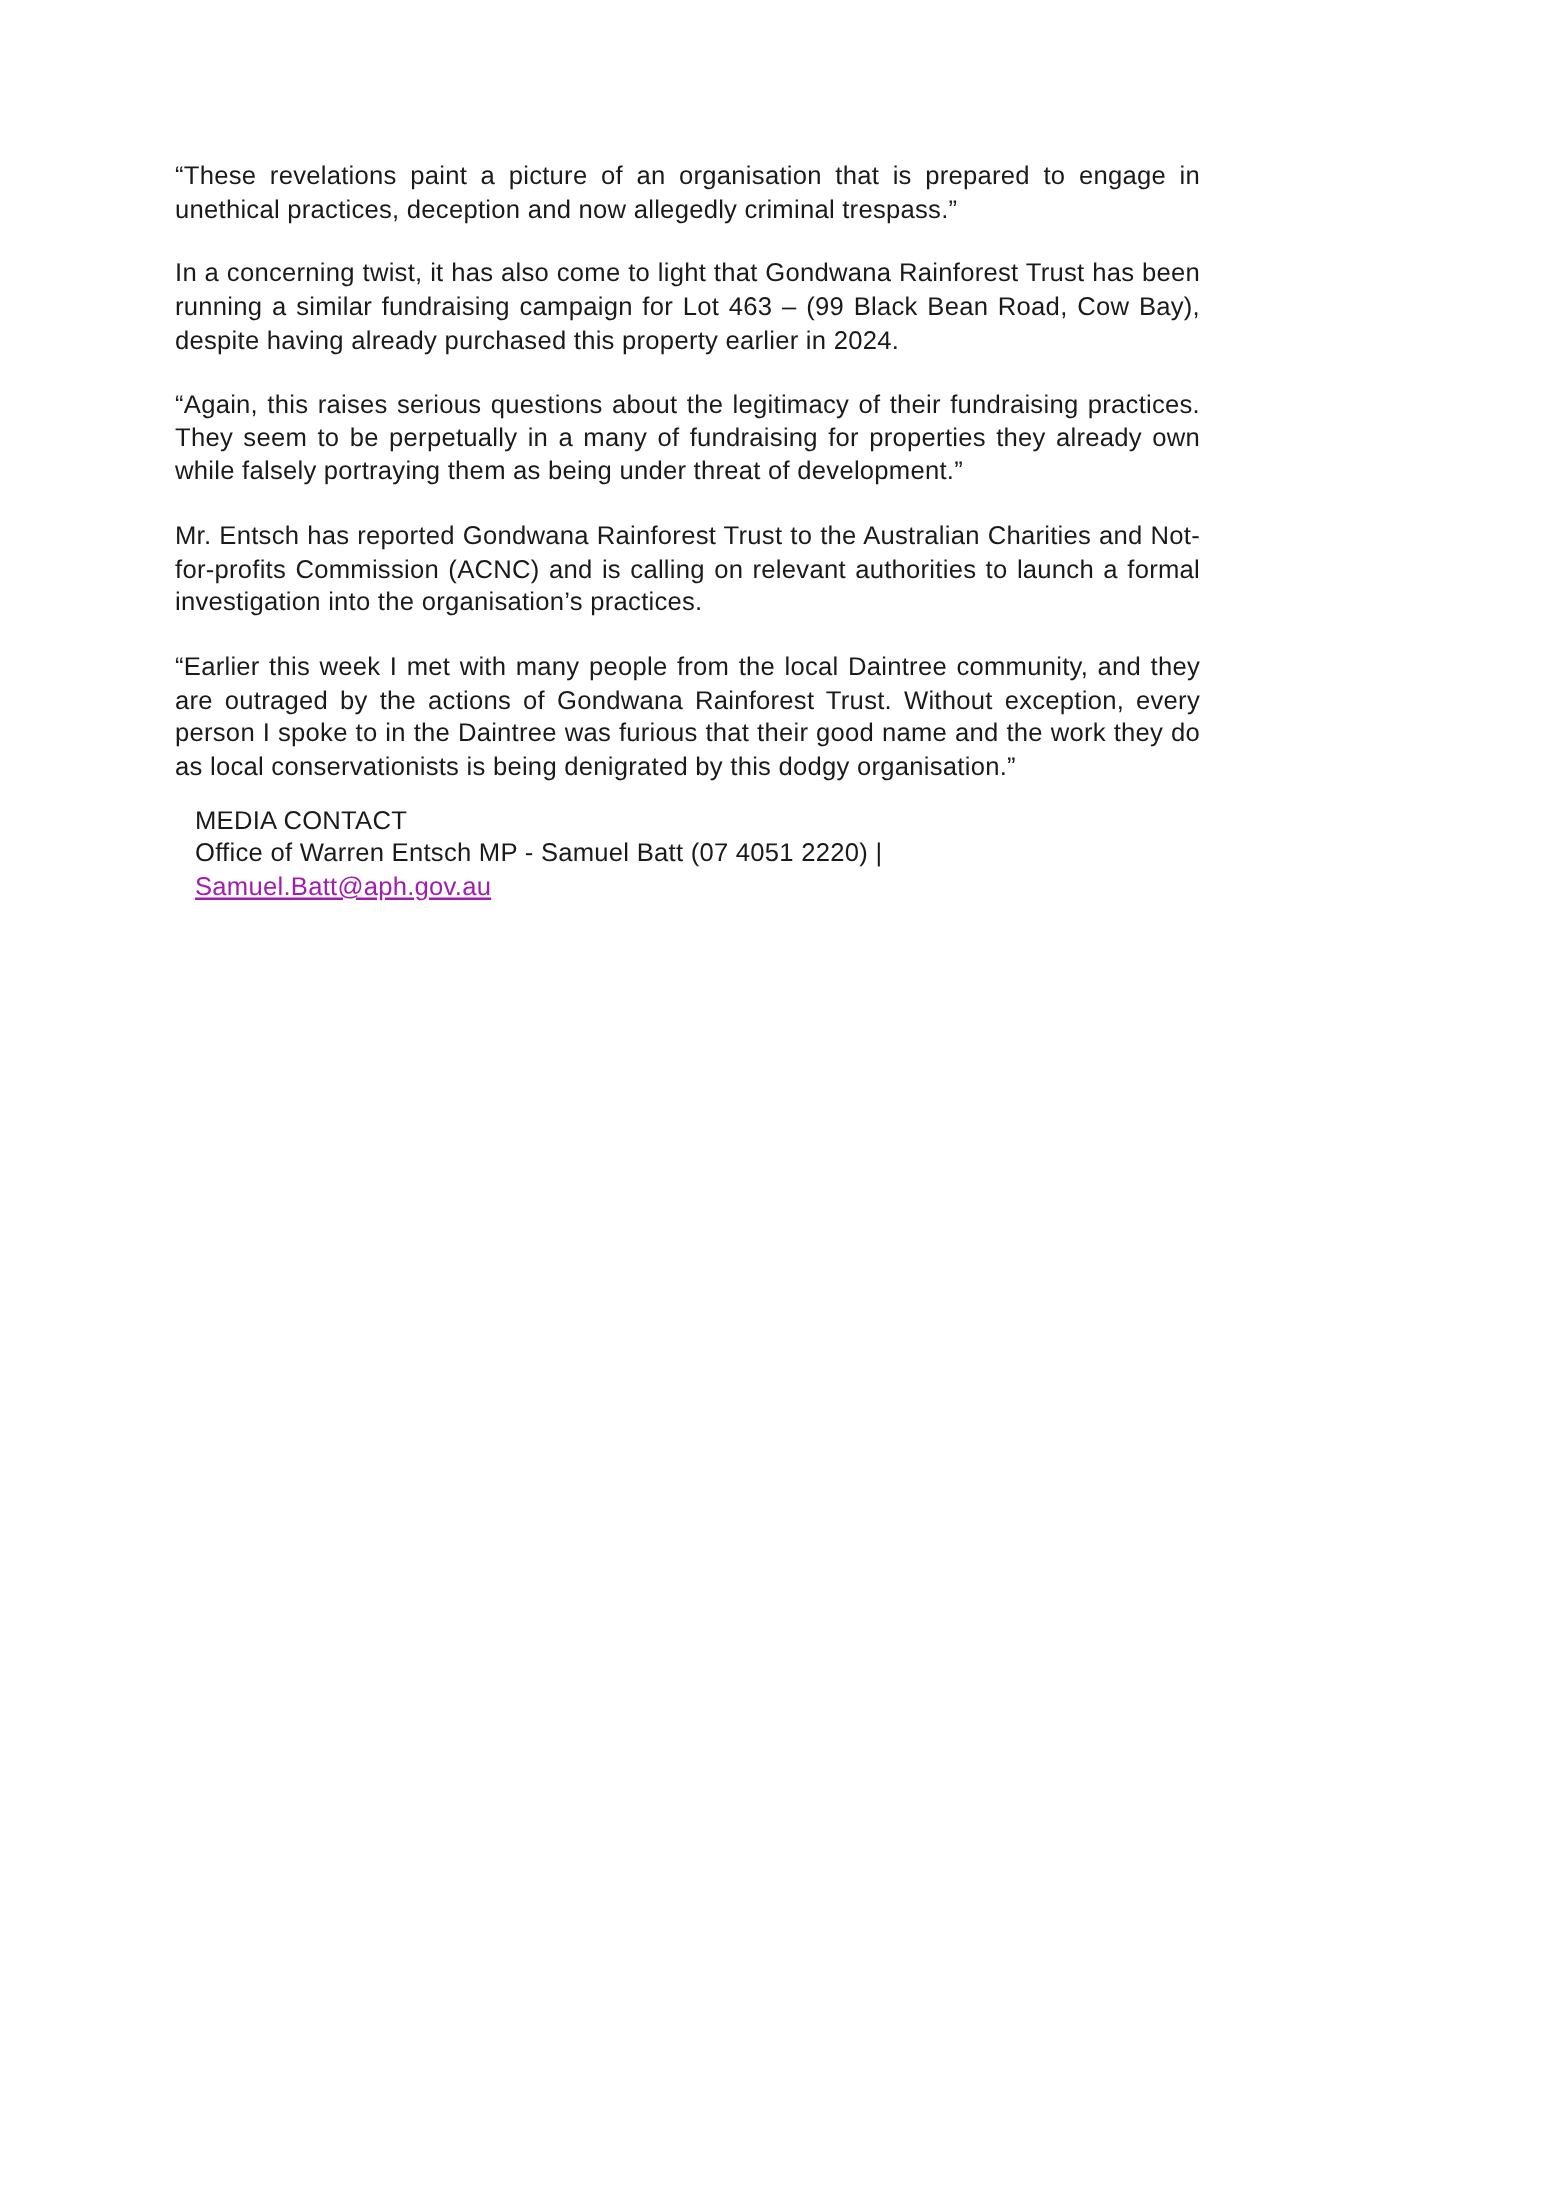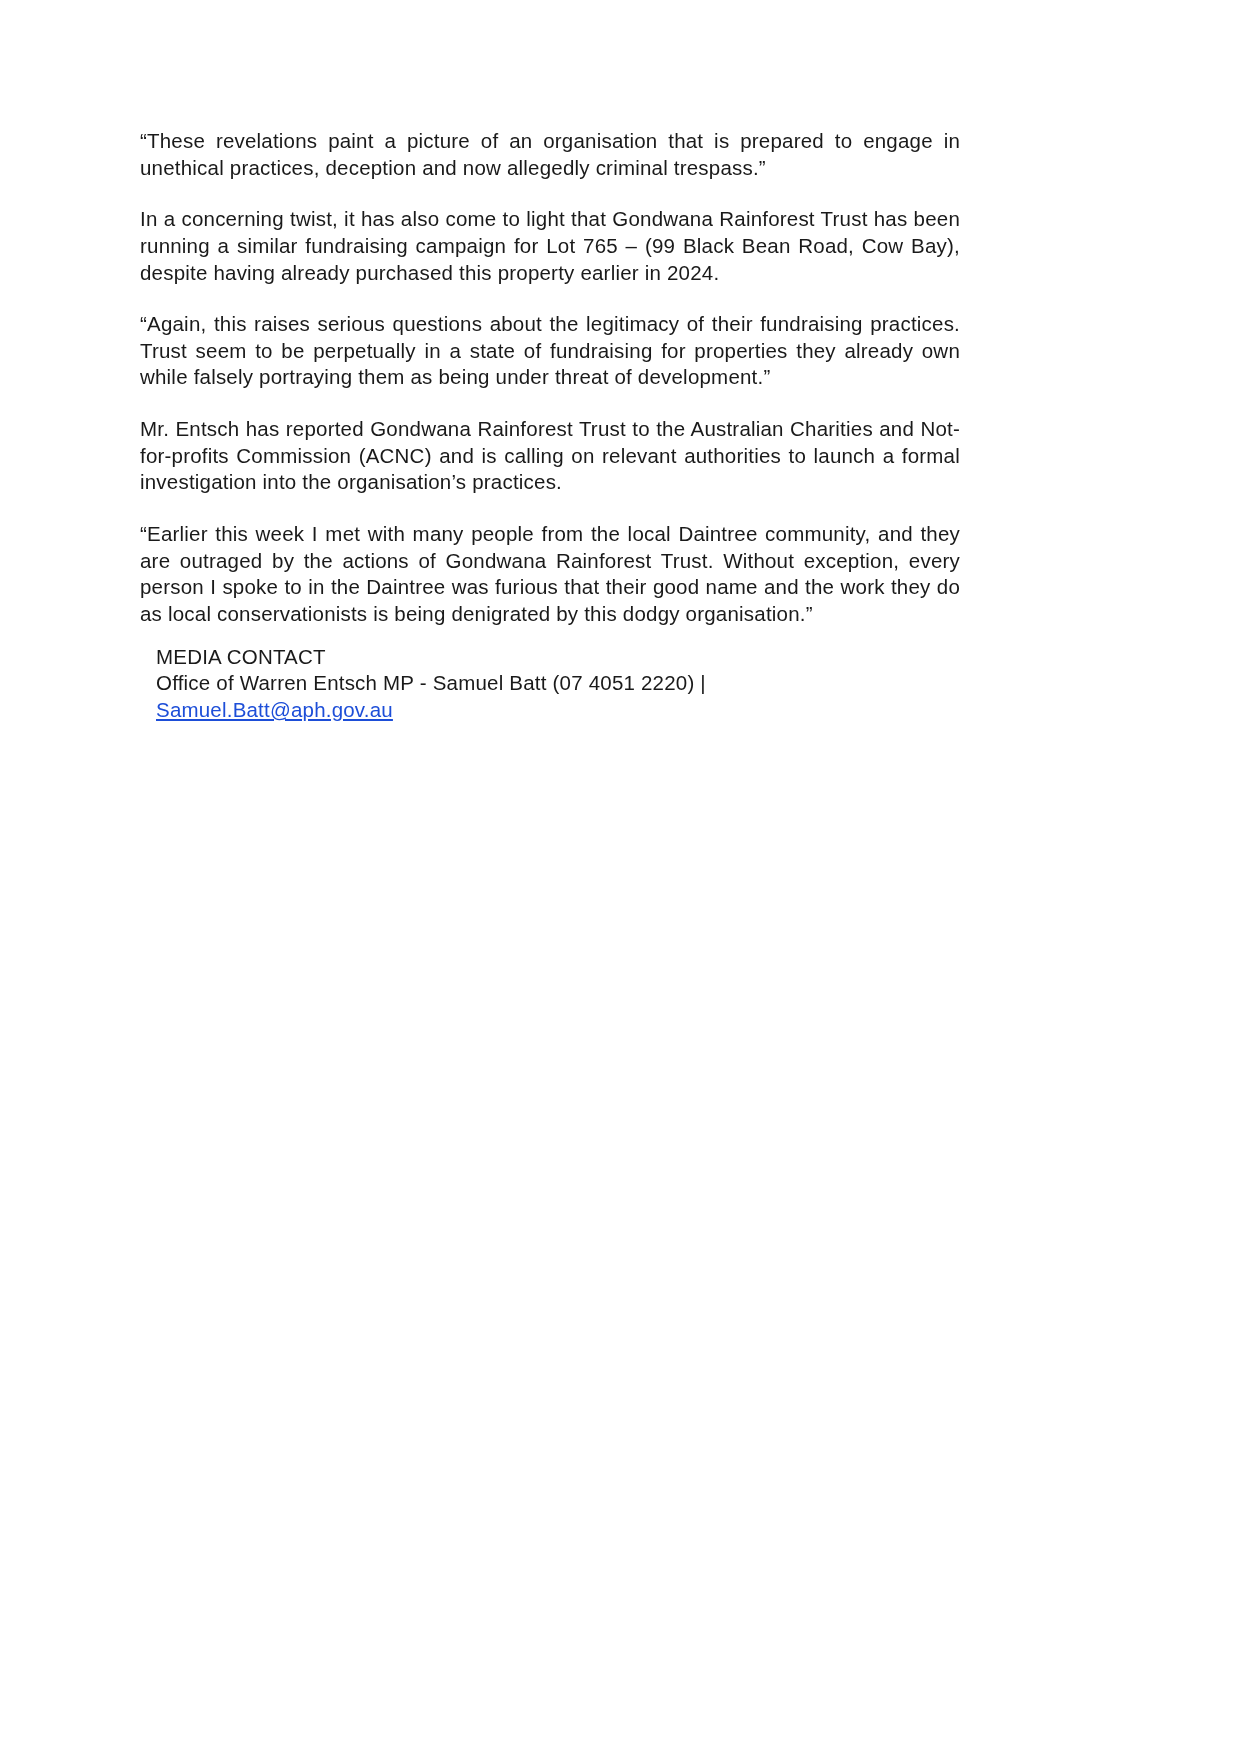--- a/index.html
+++ b/index.html
@@ -50,36 +50,36 @@
     font-size: 20.5px;
     line-height: 1.30;
     color: #1a1a1a;
     letter-spacing: 0.01em;
     text-align: left;
   }
   .contact-line {
     display: block;
   }
   a.email-link {
-    color: #1d4ed8;
+    color: #a21caf;
     text-decoration: underline;
     text-underline-offset: 2px;
   }
 </style>
 </head>
 <body>
 
 <div class="page">
   <div class="content">
 
     <p class="para">“These revelations paint a picture of an organisation that is prepared to engage in unethical practices, deception and now allegedly criminal trespass.”</p>
 
-    <p class="para">In a concerning twist, it has also come to light that Gondwana Rainforest Trust has been running a similar fundraising campaign for Lot 765 – (99 Black Bean Road, Cow Bay), despite having already purchased this property earlier in 2024.</p>
+    <p class="para">In a concerning twist, it has also come to light that Gondwana Rainforest Trust has been running a similar fundraising campaign for Lot 463 – (99 Black Bean Road, Cow Bay), despite having already purchased this property earlier in 2024.</p>
 
-    <p class="para">“Again, this raises serious questions about the legitimacy of their fundraising practices. Trust seem to be perpetually in a state of fundraising for properties they already own while falsely portraying them as being under threat of development.”</p>
+    <p class="para">“Again, this raises serious questions about the legitimacy of their fundraising practices. They seem to be perpetually in a many of fundraising for properties they already own while falsely portraying them as being under threat of development.”</p>
 
     <p class="para">Mr. Entsch has reported Gondwana Rainforest Trust to the Australian Charities and Not-for-profits Commission (ACNC) and is calling on relevant authorities to launch a formal investigation into the organisation’s practices.</p>
 
     <p class="para last-of-block">“Earlier this week I met with many people from the local Daintree community, and they are outraged by the actions of Gondwana Rainforest Trust. Without exception, every person I spoke to in the Daintree was furious that their good name and the work they do as local conservationists is being denigrated by this dodgy organisation.”</p>
 
 
     <div class="contact-block">
       <span class="contact-line">MEDIA CONTACT</span>
       <span class="contact-line"><span>Office of Warren Entsch MP - Samuel Batt (07 4051 2220) | </span><a class="email-link" href="#">Samuel.Batt@aph.gov.au</a></span>
     </div>

